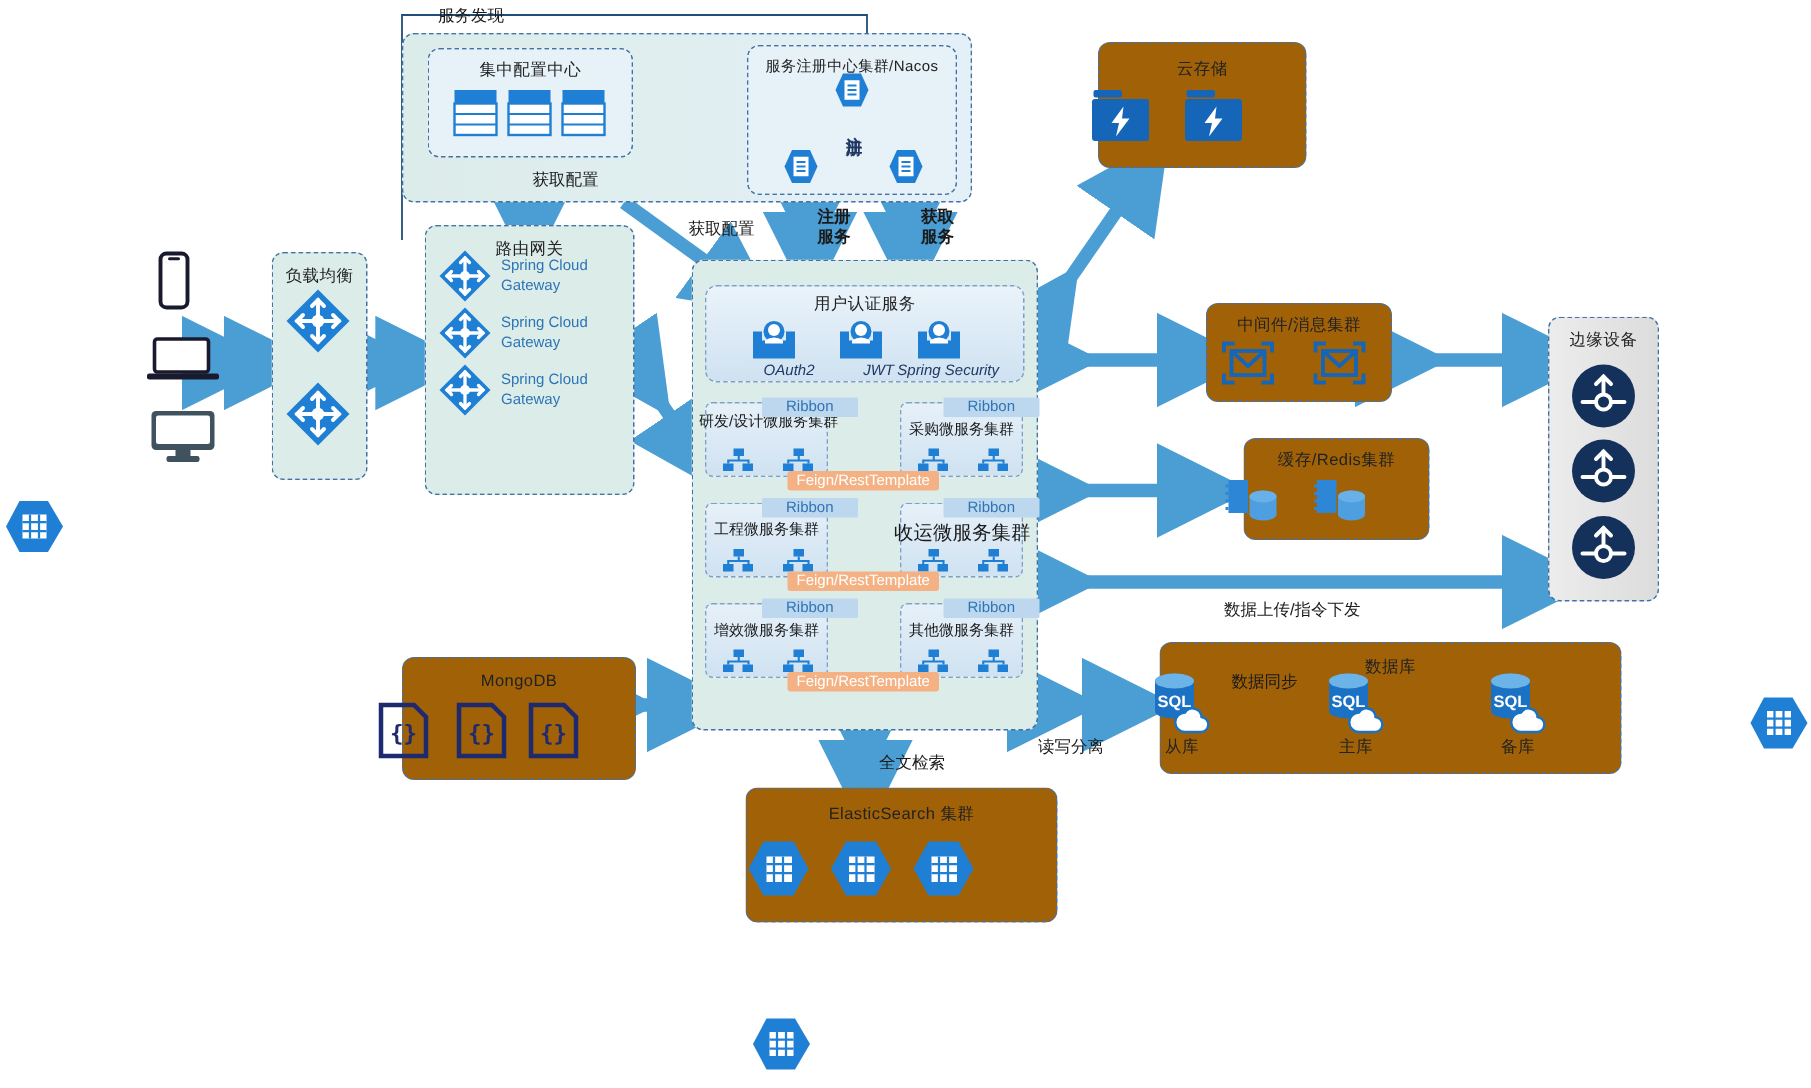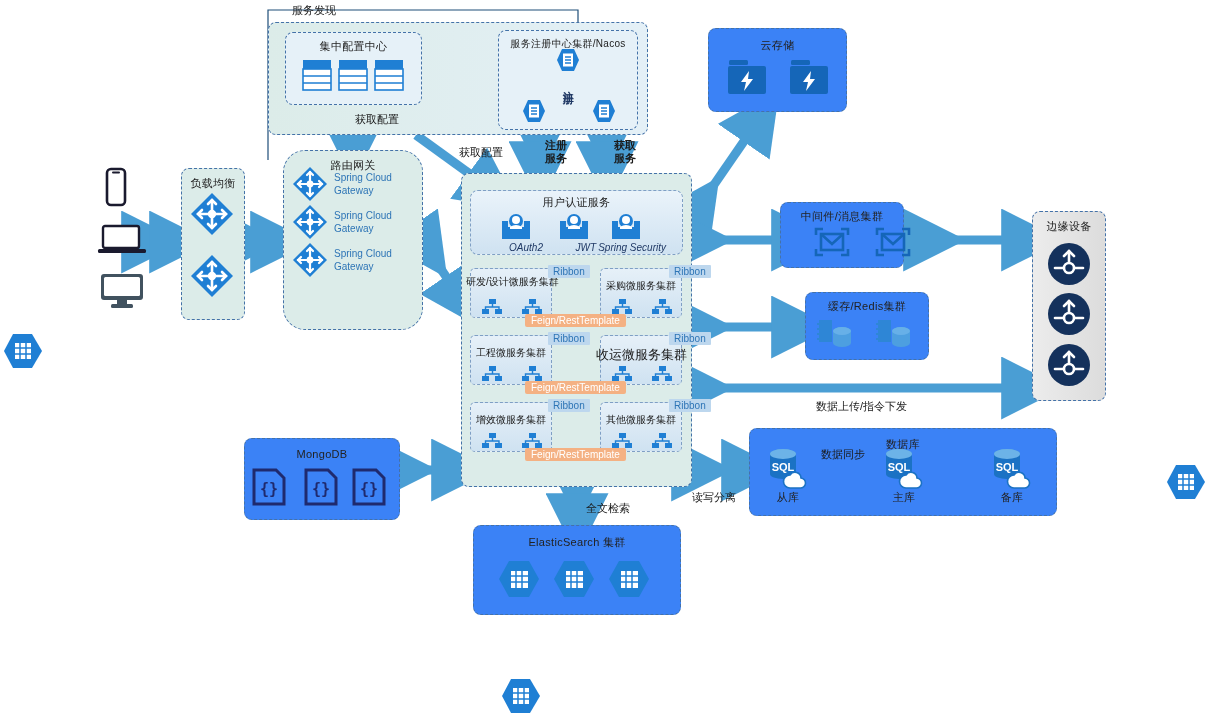--- a/index.html
+++ b/index.html
@@ -1,32 +1,32 @@
 <!DOCTYPE html>
 <html><head>
 <meta charset="utf-8">
 <style>
   html,body{margin:0;padding:0;background:#fff;}
   body{width:1207px;height:725px;position:relative;overflow:hidden;
        font-family:"Liberation Sans","DejaVu Sans",sans-serif;color:#1a1a1a;}
   .abs{position:absolute;}
   .panel{position:absolute;box-sizing:border-box;border:1px dashed #4472a8;border-radius:8px;}
-  .panel.pink{background:#3b82f6;}
+  .panel.pink{background:#a16207;margin-left:24px;}
   .panel.teal{background:#dcece9;}
   .panel.gray{background:linear-gradient(90deg,#ececec 0%,#dcdcdc 100%);}
   .panel.plain{background:transparent;}
   .ttl{position:absolute;left:0;right:0;text-align:center;font-size:11px;color:#222;
        letter-spacing:.3px;white-space:nowrap;}
   .lbl{position:absolute;font-size:11px;color:#1f3864;white-space:nowrap;}
   .lbl.dark{color:#1a1a1a;}
   .vstack{position:absolute;text-align:center;font-size:11px;color:#1f3864;line-height:1.15;font-weight:bold;}
   svg{display:block;overflow:visible;}
   .arrowlayer{position:absolute;left:0;top:0;width:1207px;height:725px;pointer-events:none;}
   .ribbon{position:absolute;background:#bdd7ee;color:#2e75b6;font-size:10px;
-          text-align:center;padding:1px 5px;border-radius:1px;white-space:nowrap;margin-left:40px;}
+          text-align:center;padding:1px 16px;border-radius:1px;white-space:nowrap;}
   .feign{position:absolute;background:#f4b183;color:#fff;font-size:10px;
          text-align:center;padding:1px 6px;border-radius:2px;white-space:nowrap;}
   .msbox{position:absolute;box-sizing:border-box;border:1px dashed #7f9fc4;border-radius:5px;
          background:linear-gradient(180deg,#e6f0f8 0%,#cfe2f1 100%);}
   .mslab{position:absolute;left:0;right:0;text-align:center;font-size:11px;color:#1a1a1a;
          white-space:nowrap;}
   .authbox{position:absolute;box-sizing:border-box;border:1px dashed #7f9fc4;border-radius:8px;
            background:linear-gradient(180deg,#eaf3fa 0%,#cfe2f1 100%);}
   .authcap{position:absolute;font-size:10px;color:#1f3864;white-space:nowrap;text-align:right;font-style:italic;}
   .scg{position:absolute;font-size:10px;color:#2e75b6;line-height:1.25;text-align:left;width:82px;}
@@ -143,21 +143,21 @@
     <path d="M22,8 L22,36"></path>
       <path d="M8,22 L36,22"></path>
     <path d="M18,12 L22,8 L26,12"></path>
       <path d="M18,32 L22,36 L26,32"></path>
     <path d="M12,18 L8,22 L12,26"></path>
       <path d="M32,18 L36,22 L32,26"></path>
   </g>
   <circle cx="22" cy="22" r="4.2" fill="#fff"></circle>
 </svg>
 
-<div class="panel teal" style="left:283px;top:150px;width:140px;height:180px;border-radius:22px;">
+<div class="panel teal" style="left:283px;top:150px;width:140px;height:180px;">
   <div class="ttl" style="top:7px;">路由网关</div>
 </div>
 <svg width="36" height="36" style="position:absolute;left:292px;top:166px;">
   <path d="M18,1 L35,18 L18,35 L1,18 Z" fill="#1f7fd4"></path>
   <g stroke="#fff" stroke-width="2.2" fill="none" stroke-linecap="round">
     <path d="M18,6 L18,30"></path>
       <path d="M6,18 L30,18"></path>
     <path d="M15,9 L18,6 L21,9"></path>
       <path d="M15,27 L18,30 L21,27"></path>
     <path d="M9,15 L6,18 L9,21"></path>

